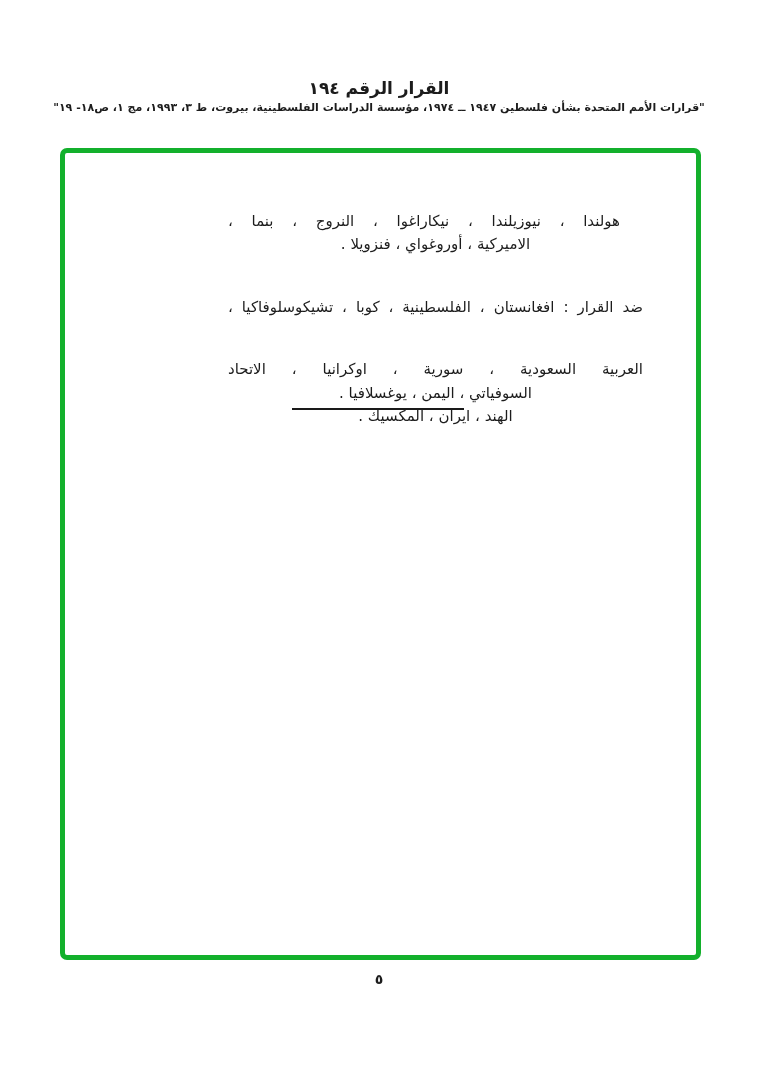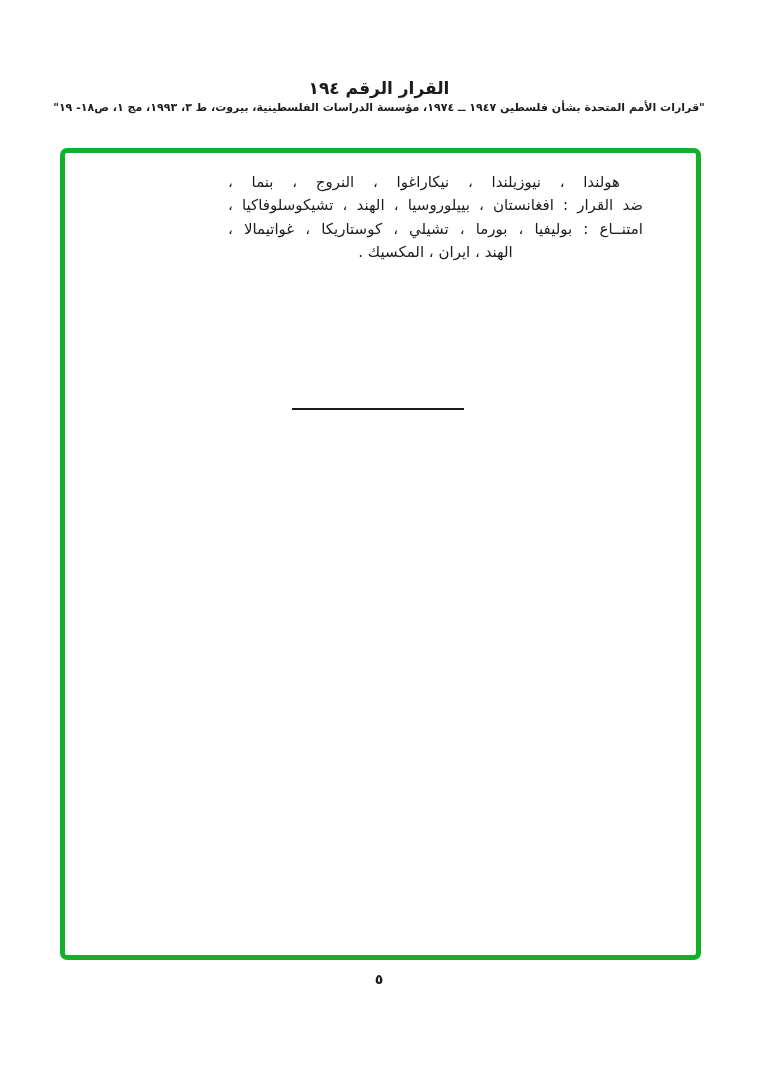--- a/index.html
+++ b/index.html
@@ -57,20 +57,21 @@
     font-size: 15px;
     line-height: 23.4px;
   }
   .line {
     white-space: nowrap;
     height: 23.4px;
   }
   .line.justify {
     text-align: justify;
     text-align-last: justify;
+    margin-top: 39px;
   }
   .line.center {
     text-align: center;
     text-align-last: center;
   }
   .line.indent-right {
     padding-right: 23px;
   }
   .divider {
     position: absolute;
@@ -96,22 +97,24 @@
 <div class="page">
 
   <div class="doc-title">القرار الرقم ١٩٤</div>
 
   <div class="doc-citation">"قرارات الأمم المتحدة بشأن فلسطين ١٩٤٧ ــ ١٩٧٤، مؤسسة الدراسات الفلسطينية، بيروت، ط ٣، ١٩٩٣، مج ١، ص١٨- ١٩"</div>
 
   <div class="content-box" style="border-color: rgb(19, 176, 44);"></div>
 
   <div class="vote-text">
     <div class="line justify indent-right">هولندا ، نيوزيلندا ، نيكاراغوا ، النروج ، بنما ،</div>
-    <div class="line justify">ضد القرار : افغانستان ، بييلوروسيا ، الهند ، تشيكوسلوفاكيا ،</div>
-    <div class="line justify">امتنــاع : بوليفيا ، بورما ، تشيلي ، كوستاريكا ، غواتيمالا ،</div>
+    <div class="line center">الاميركية ، أوروغواي ، فنزويلا .</div>
+    <div class="line justify">ضد القرار : افغانستان ، الفلسطينية ، كوبا ، تشيكوسلوفاكيا ،</div>
+    <div class="line justify">العربية السعودية ، سورية ، اوكرانيا ، الاتحاد</div>
+    <div class="line center">السوفياتي ، اليمن ، يوغسلافيا .</div>
     <div class="line center">الهند ، ايران ، المكسيك .</div>
   </div>
 
   <div class="divider"></div>
 
   <div class="page-number">٥</div>
 
 </div>
 
 </body></html>

